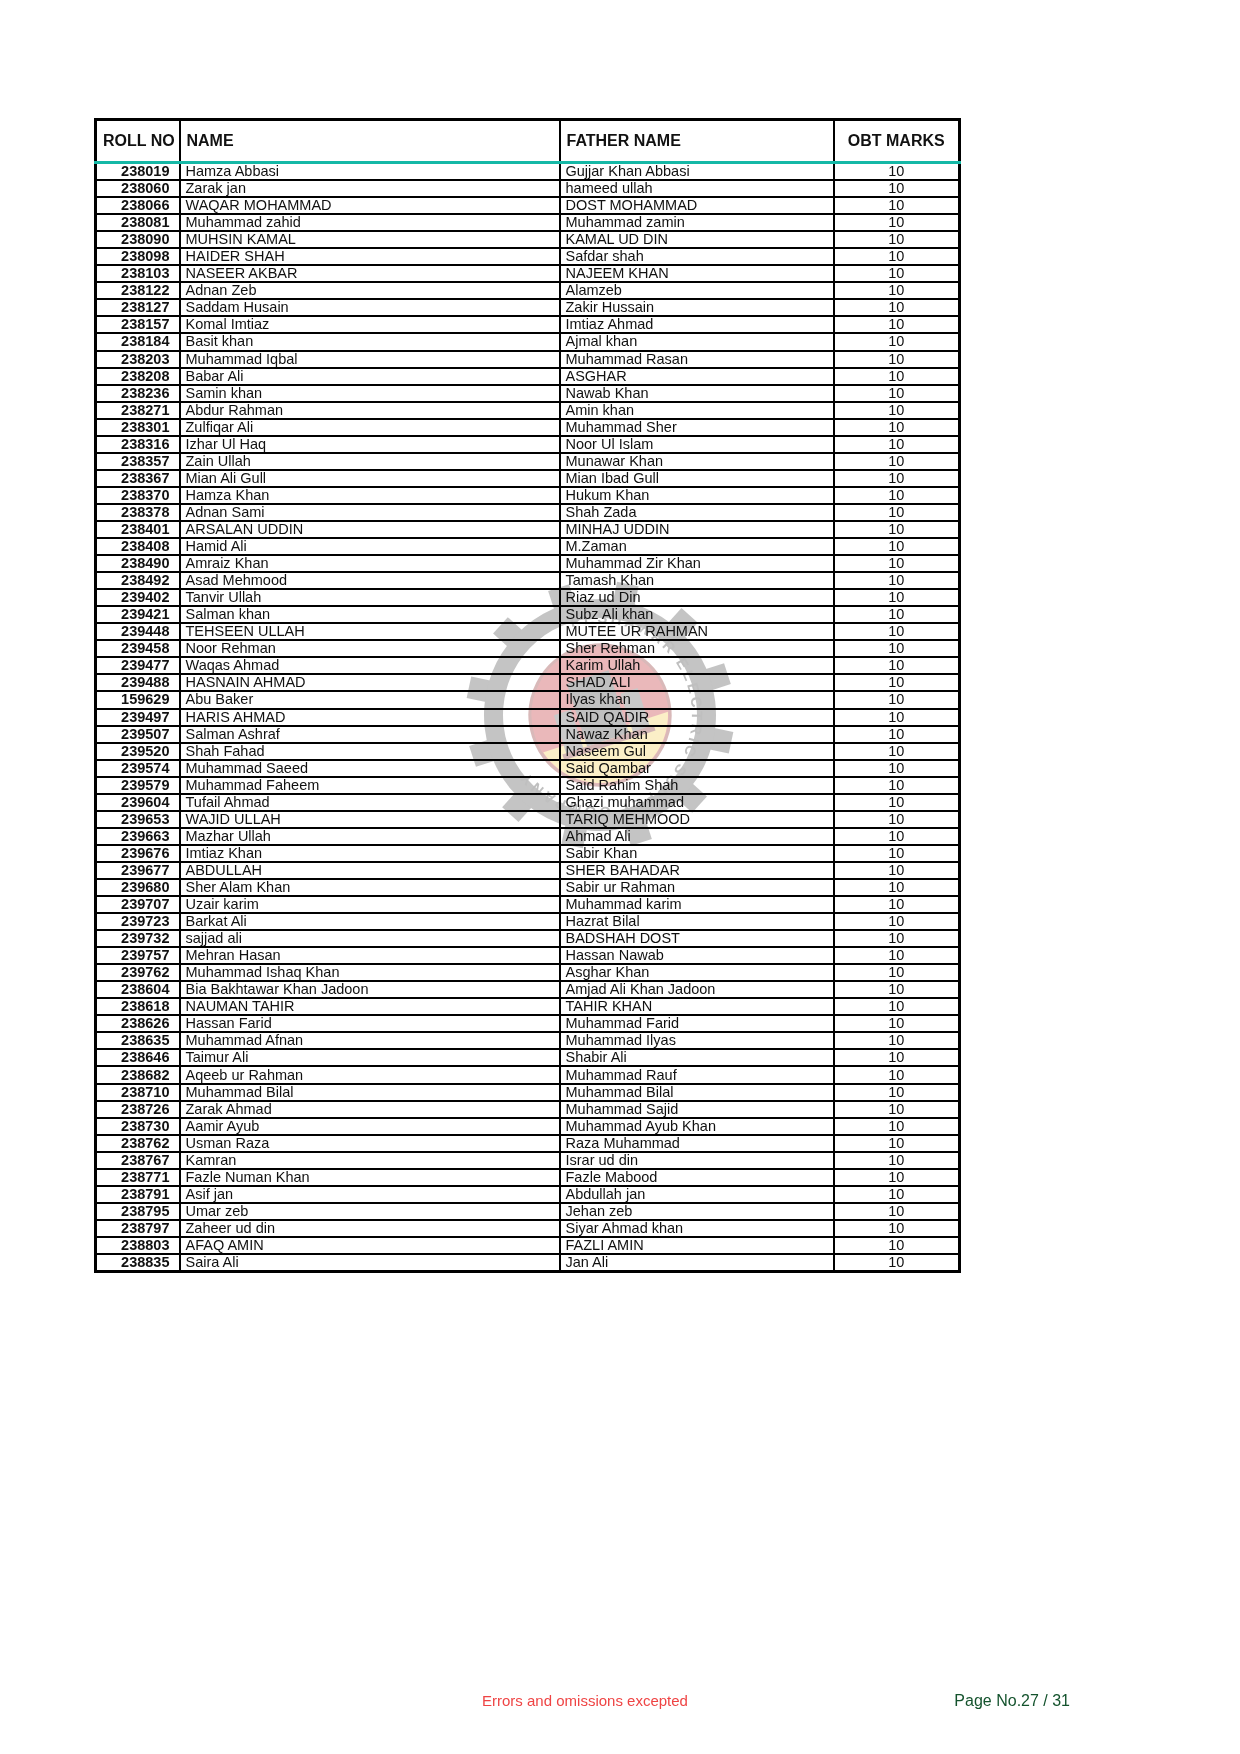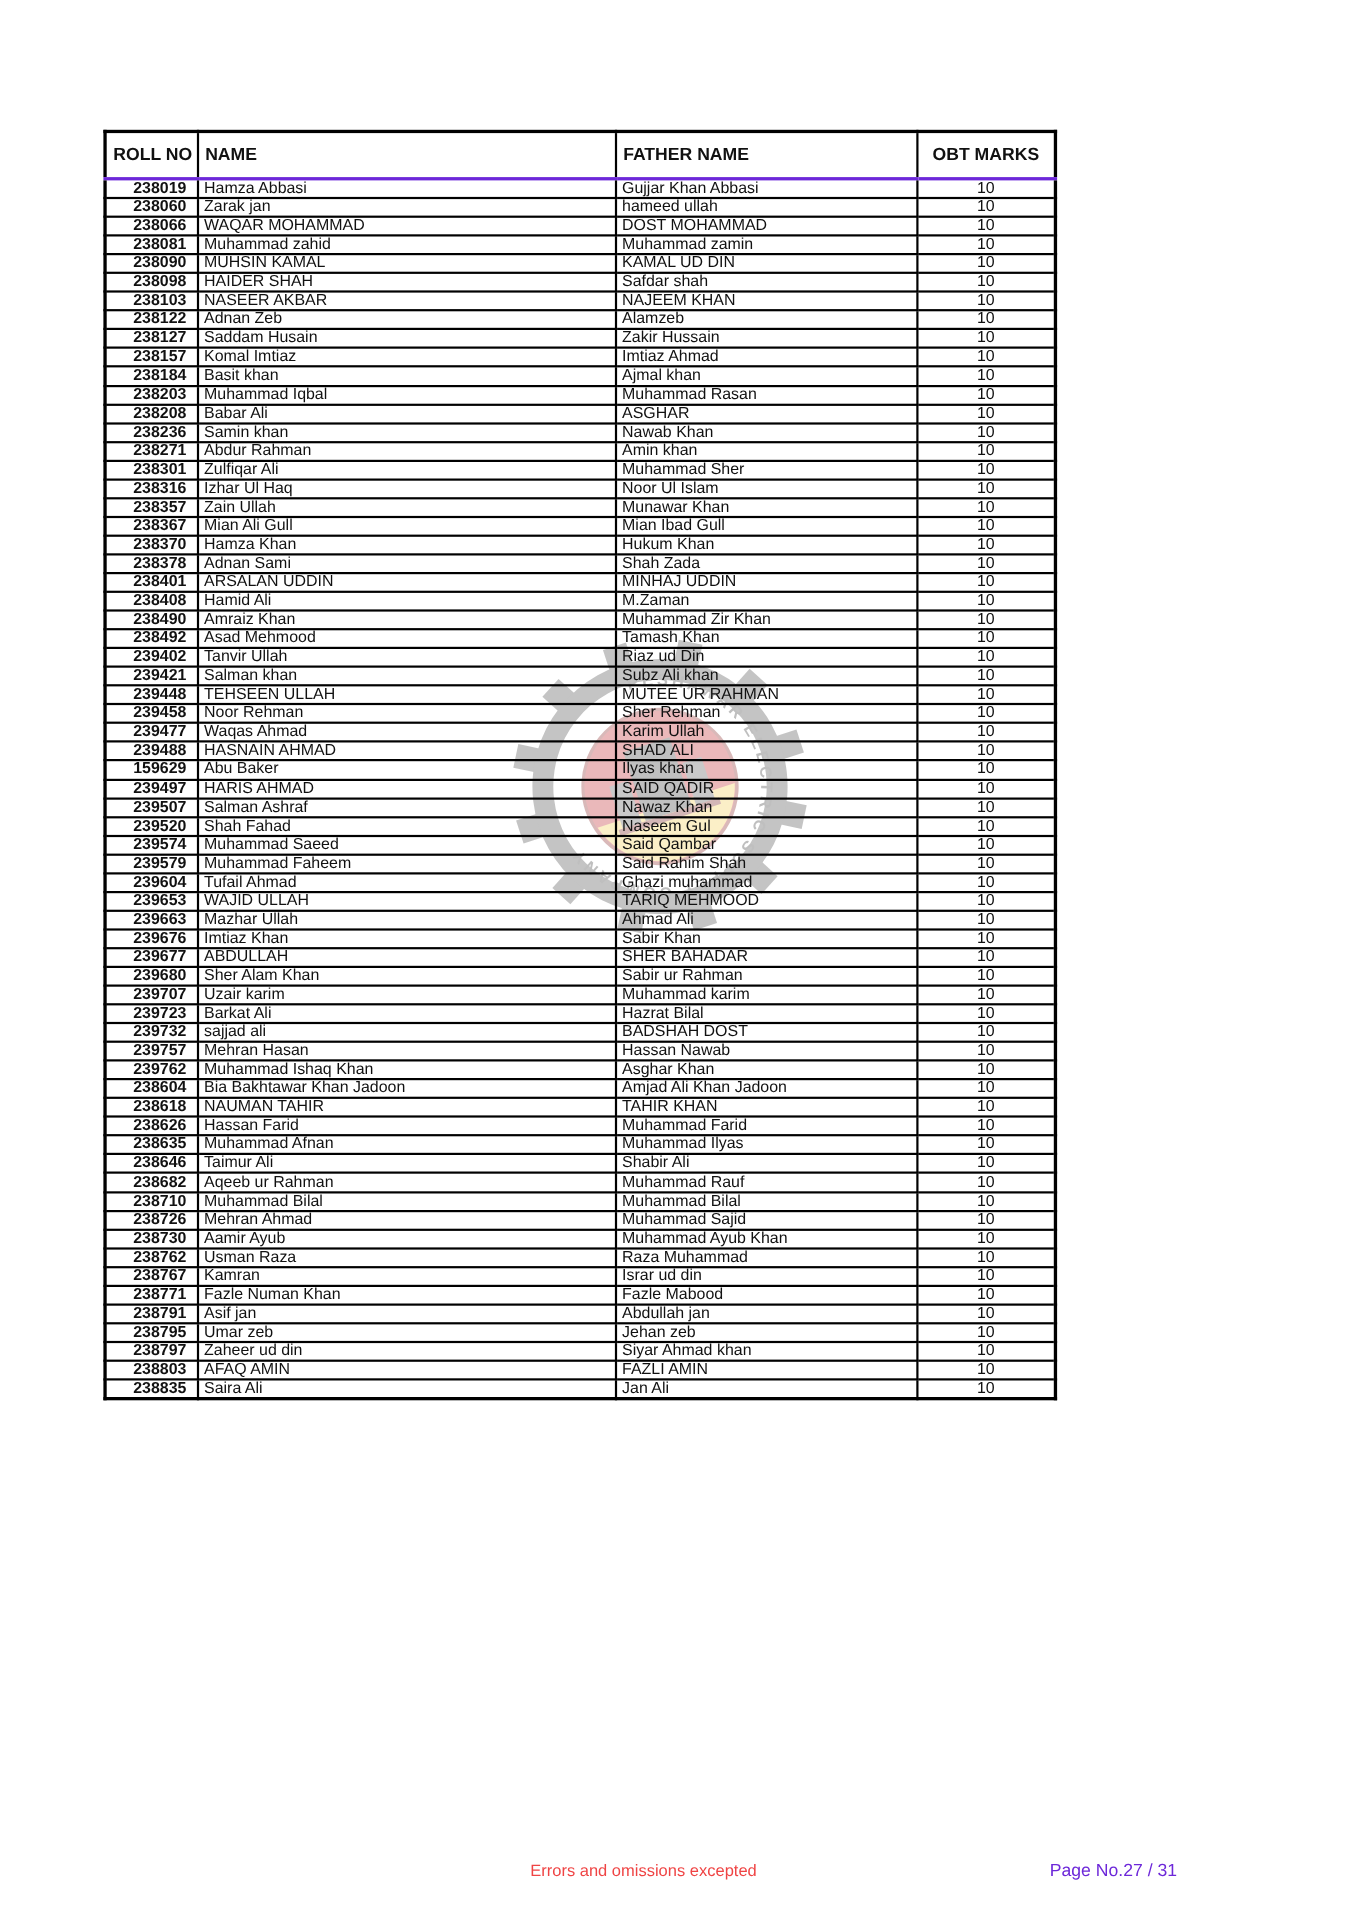--- a/index.html
+++ b/index.html
@@ -10,30 +10,30 @@
   .watermark{position:absolute;left:460px;top:575px;width:280px;height:280px;opacity:0.32;z-index:0;pointer-events:none;}
 
   
   table.marks{position:absolute;left:94px;top:118px;width:864px;border-collapse:collapse;z-index:1;table-layout:fixed;}
   table.marks col.c-roll{width:84px;}
   table.marks col.c-name{width:380px;}
   table.marks col.c-father{width:274px;}
   table.marks col.c-marks{width:126px;}
   table.marks th, table.marks td{border:2px solid #000;overflow:hidden;white-space:nowrap;}
   table.marks{border:3px solid #000;}
-  table.marks thead th{height:40px;font-size:16px;font-weight:bold;text-align:left;padding:0 0 0 6px;vertical-align:middle;border-bottom:3px solid #6d28d9;}
+  table.marks thead th{height:40px;font-size:16px;font-weight:bold;text-align:left;padding:0 0 0 6px;vertical-align:middle;border-bottom:3px solid #14b8a6;}
   table.marks thead th.h-marks{text-align:center;padding:0;}
   table.marks tbody td{height:15.05px;font-size:14.5px;line-height:15px;padding:0 4px;vertical-align:middle;}
   td.cell-roll{font-weight:bold;text-align:right;padding-right:9px !important;}
   td.cell-name, td.cell-father{text-align:left;padding-left:5px !important;}
   td.cell-marks{text-align:center;}
 
   
   .footer-note{position:absolute;top:1692px;left:0;width:1170px;text-align:center;font-size:15px;color:#ef4444;z-index:1;}
-  .footer-page{position:absolute;top:1692px;right:170px;font-size:16px;color:#6d28d9;z-index:1;}
+  .footer-page{position:absolute;top:1692px;right:170px;font-size:16px;color:#14532d;z-index:1;}
 </style>
 </head>
 <body>
 
 <div class="page">
 
   <div class="watermark">
     <svg width="280" height="280" viewBox="0 0 280 280">
       <defs>
         <clipPath id="wmclip">
@@ -415,21 +415,21 @@
           <td class="cell-marks">10</td>
         </tr>
         <tr>
           <td class="cell-roll">238710</td>
           <td class="cell-name">Muhammad Bilal</td>
           <td class="cell-father">Muhammad Bilal</td>
           <td class="cell-marks">10</td>
         </tr>
         <tr>
           <td class="cell-roll">238726</td>
-          <td class="cell-name">Mehran Ahmad</td>
+          <td class="cell-name">Zarak Ahmad</td>
           <td class="cell-father">Muhammad Sajid</td>
           <td class="cell-marks">10</td>
         </tr>
         <tr>
           <td class="cell-roll">238730</td>
           <td class="cell-name">Aamir Ayub</td>
           <td class="cell-father">Muhammad Ayub Khan</td>
           <td class="cell-marks">10</td>
         </tr>
         <tr>

